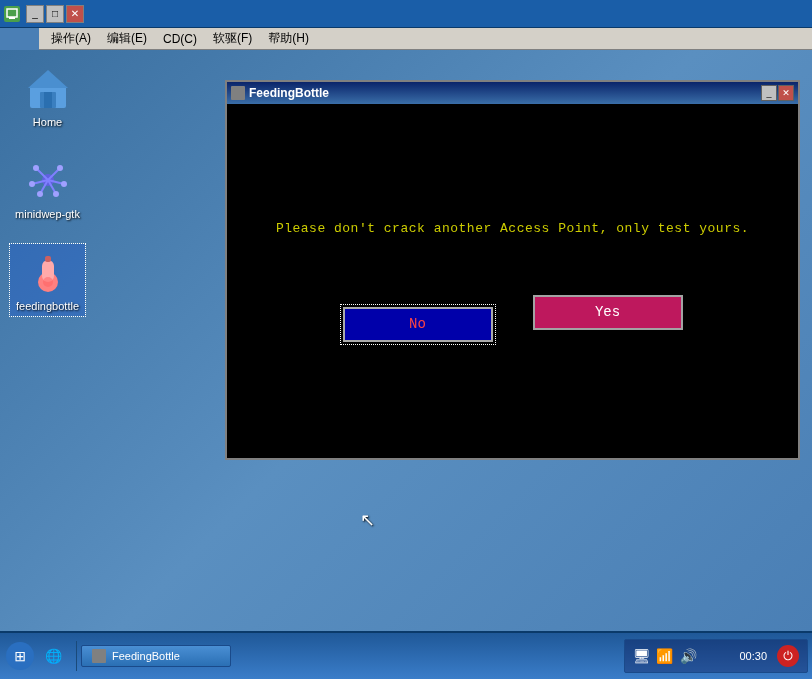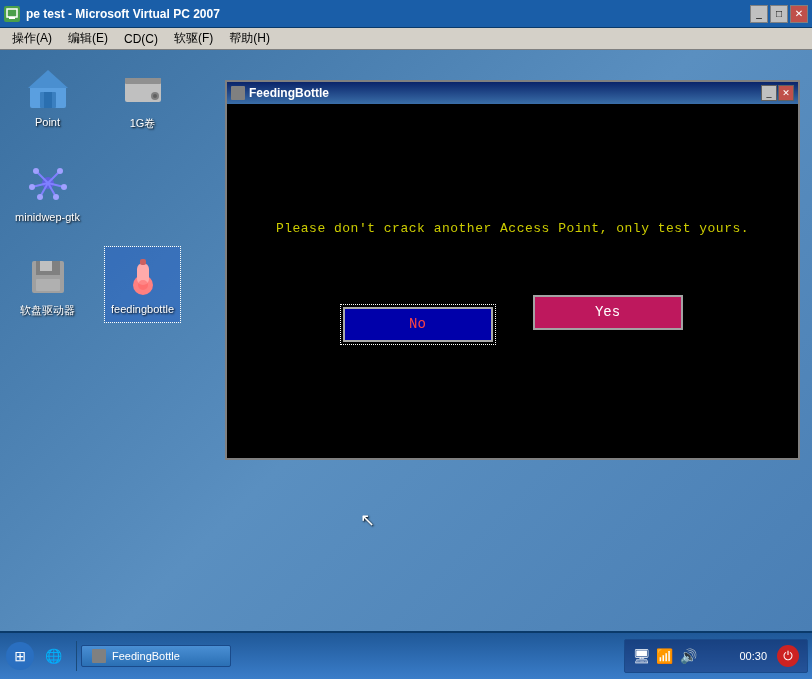--- a/index.html
+++ b/index.html
@@ -69,20 +69,21 @@
     }
 
     
     .menu-bar {
       height: 22px;
       background: #d4d0c8;
       display: flex;
       align-items: center;
       padding: 0 4px;
       border-bottom: 1px solid #808080;
+      margin-left: 39px;
     }
     .menu-item {
       padding: 2px 8px;
       font-size: 12px;
       color: #000;
       cursor: pointer;
     }
 
     
     .desktop {
@@ -356,21 +357,20 @@
 
 <div class="outer-window">
 
   <div class="title-bar">
     <div class="title-bar-icon">
       <svg width="12" height="12" viewBox="0 0 12 12">
         <rect x="1" y="1" width="10" height="8" fill="none" stroke="white" stroke-width="1.5"></rect>
         <rect x="3" y="9" width="6" height="2" fill="white"></rect>
       </svg>
     </div>
-    <span class="title-bar-text">pe test - Microsoft Virtual PC 2007</span>
     <div class="title-bar-buttons">
       <div class="tb-btn">_</div>
       <div class="tb-btn">□</div>
       <div class="tb-btn close-btn">✕</div>
     </div>
   </div>
 
   <div class="menu-bar">
     <span class="menu-item">操作(A)</span>
     <span class="menu-item">编辑(E)</span>
@@ -387,34 +387,23 @@
 
         <div class="desktop-icon">
           <div class="icon-img">
             <svg width="44" height="44" viewBox="0 0 44 44">
               <rect x="4" y="20" width="36" height="22" rx="2" fill="#5a9fe0"></rect>
               <polygon points="22,4 2,22 42,22" fill="#4a8fd0"></polygon>
               <rect x="14" y="26" width="16" height="16" rx="1" fill="#3a7fc0"></rect>
               <rect x="18" y="26" width="8" height="16" fill="#2a6fb0"></rect>
             </svg>
           </div>
-          <span class="icon-label">Point</span>
+          <span class="icon-label">Home</span>
         </div>
 
-        <div class="desktop-icon">
-          <div class="icon-img">
-            <svg width="44" height="44" viewBox="0 0 44 44">
-              <rect x="4" y="12" width="36" height="24" rx="2" fill="#c0c0c0"></rect>
-              <rect x="4" y="12" width="36" height="6" rx="1" fill="#909090"></rect>
-              <circle cx="34" cy="30" r="4" fill="#808080"></circle>
-              <circle cx="34" cy="30" r="2" fill="#606060"></circle>
-            </svg>
-          </div>
-          <span class="icon-label">1G卷</span>
-        </div>
       </div>
 
       <div class="icon-row">
 
 
         <div class="desktop-icon">
           <div class="icon-img">
             <svg width="44" height="44" viewBox="0 0 44 44">
               <circle cx="22" cy="22" r="6" fill="#6060e0"></circle>
               <line x1="22" y1="22" x2="10" y2="10" stroke="#8080ff" stroke-width="2"></line>
@@ -430,31 +419,20 @@
               <circle cx="14" cy="36" r="3" fill="#a0a0ff"></circle>
               <circle cx="30" cy="36" r="3" fill="#a0a0ff"></circle>
             </svg>
           </div>
           <span class="icon-label">minidwep-gtk</span>
         </div>
       </div>
 
       <div class="icon-row">
 
-        <div class="desktop-icon">
-          <div class="icon-img">
-            <svg width="44" height="44" viewBox="0 0 44 44">
-              <rect x="6" y="8" width="32" height="32" rx="2" fill="#a0a0a0"></rect>
-              <rect x="10" y="8" width="24" height="14" fill="#808080"></rect>
-              <rect x="14" y="8" width="12" height="10" fill="#c0c0c0"></rect>
-              <rect x="10" y="26" width="24" height="12" rx="1" fill="#b0b0b0"></rect>
-            </svg>
-          </div>
-          <span class="icon-label">软盘驱动器</span>
-        </div>
 
         <div class="desktop-icon selected">
           <div class="icon-img">
             <svg width="44" height="44" viewBox="0 0 44 44">
               <ellipse cx="22" cy="32" rx="10" ry="10" fill="#ff8080"></ellipse>
               <rect x="16" y="10" width="12" height="22" rx="6" fill="#ffaaaa"></rect>
               <rect x="19" y="6" width="6" height="6" rx="2" fill="#cc6060"></rect>
               <ellipse cx="22" cy="32" rx="5" ry="5" fill="#ff6060" opacity="0.5"></ellipse>
             </svg>
           </div>

